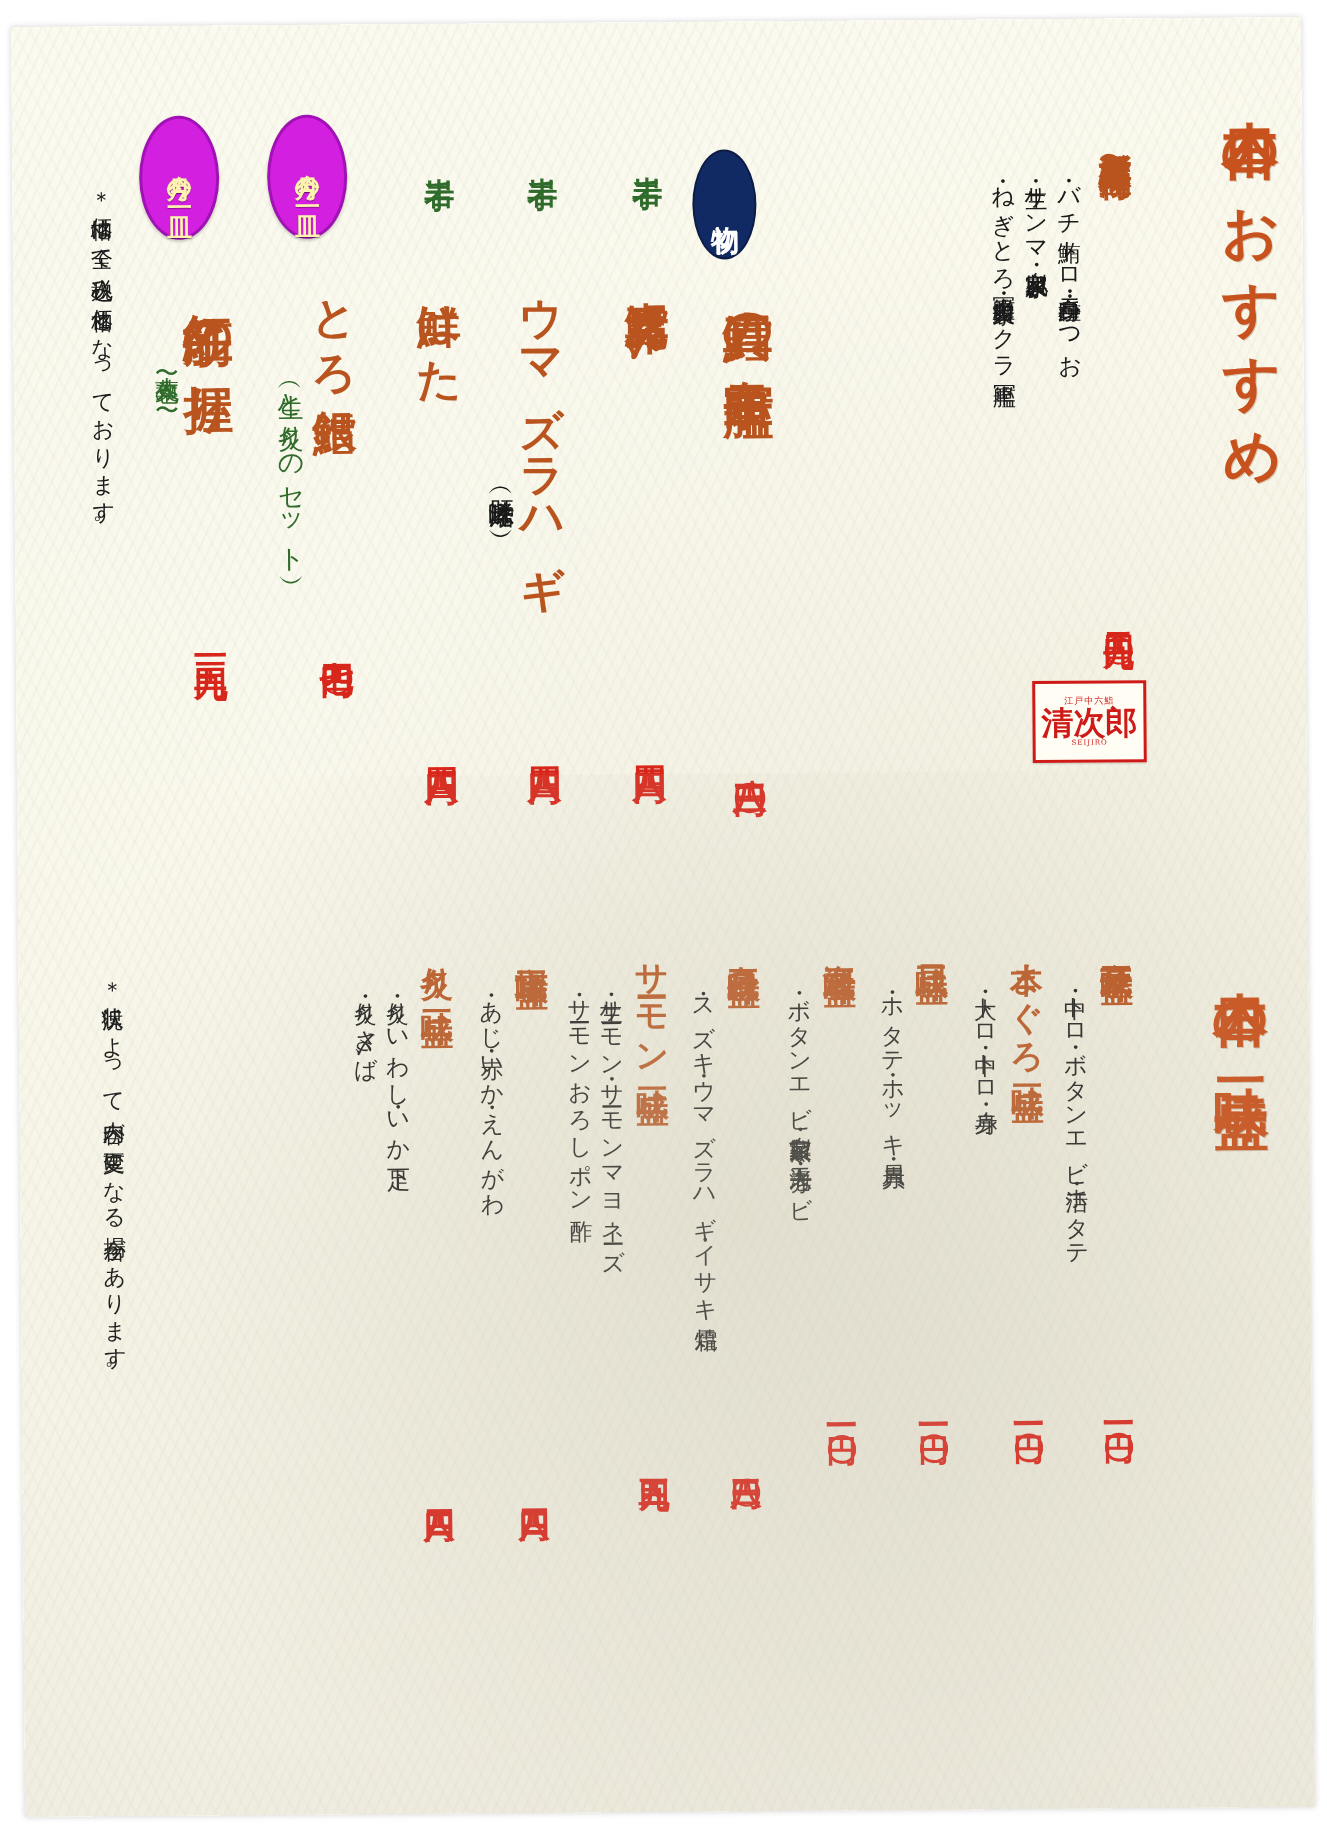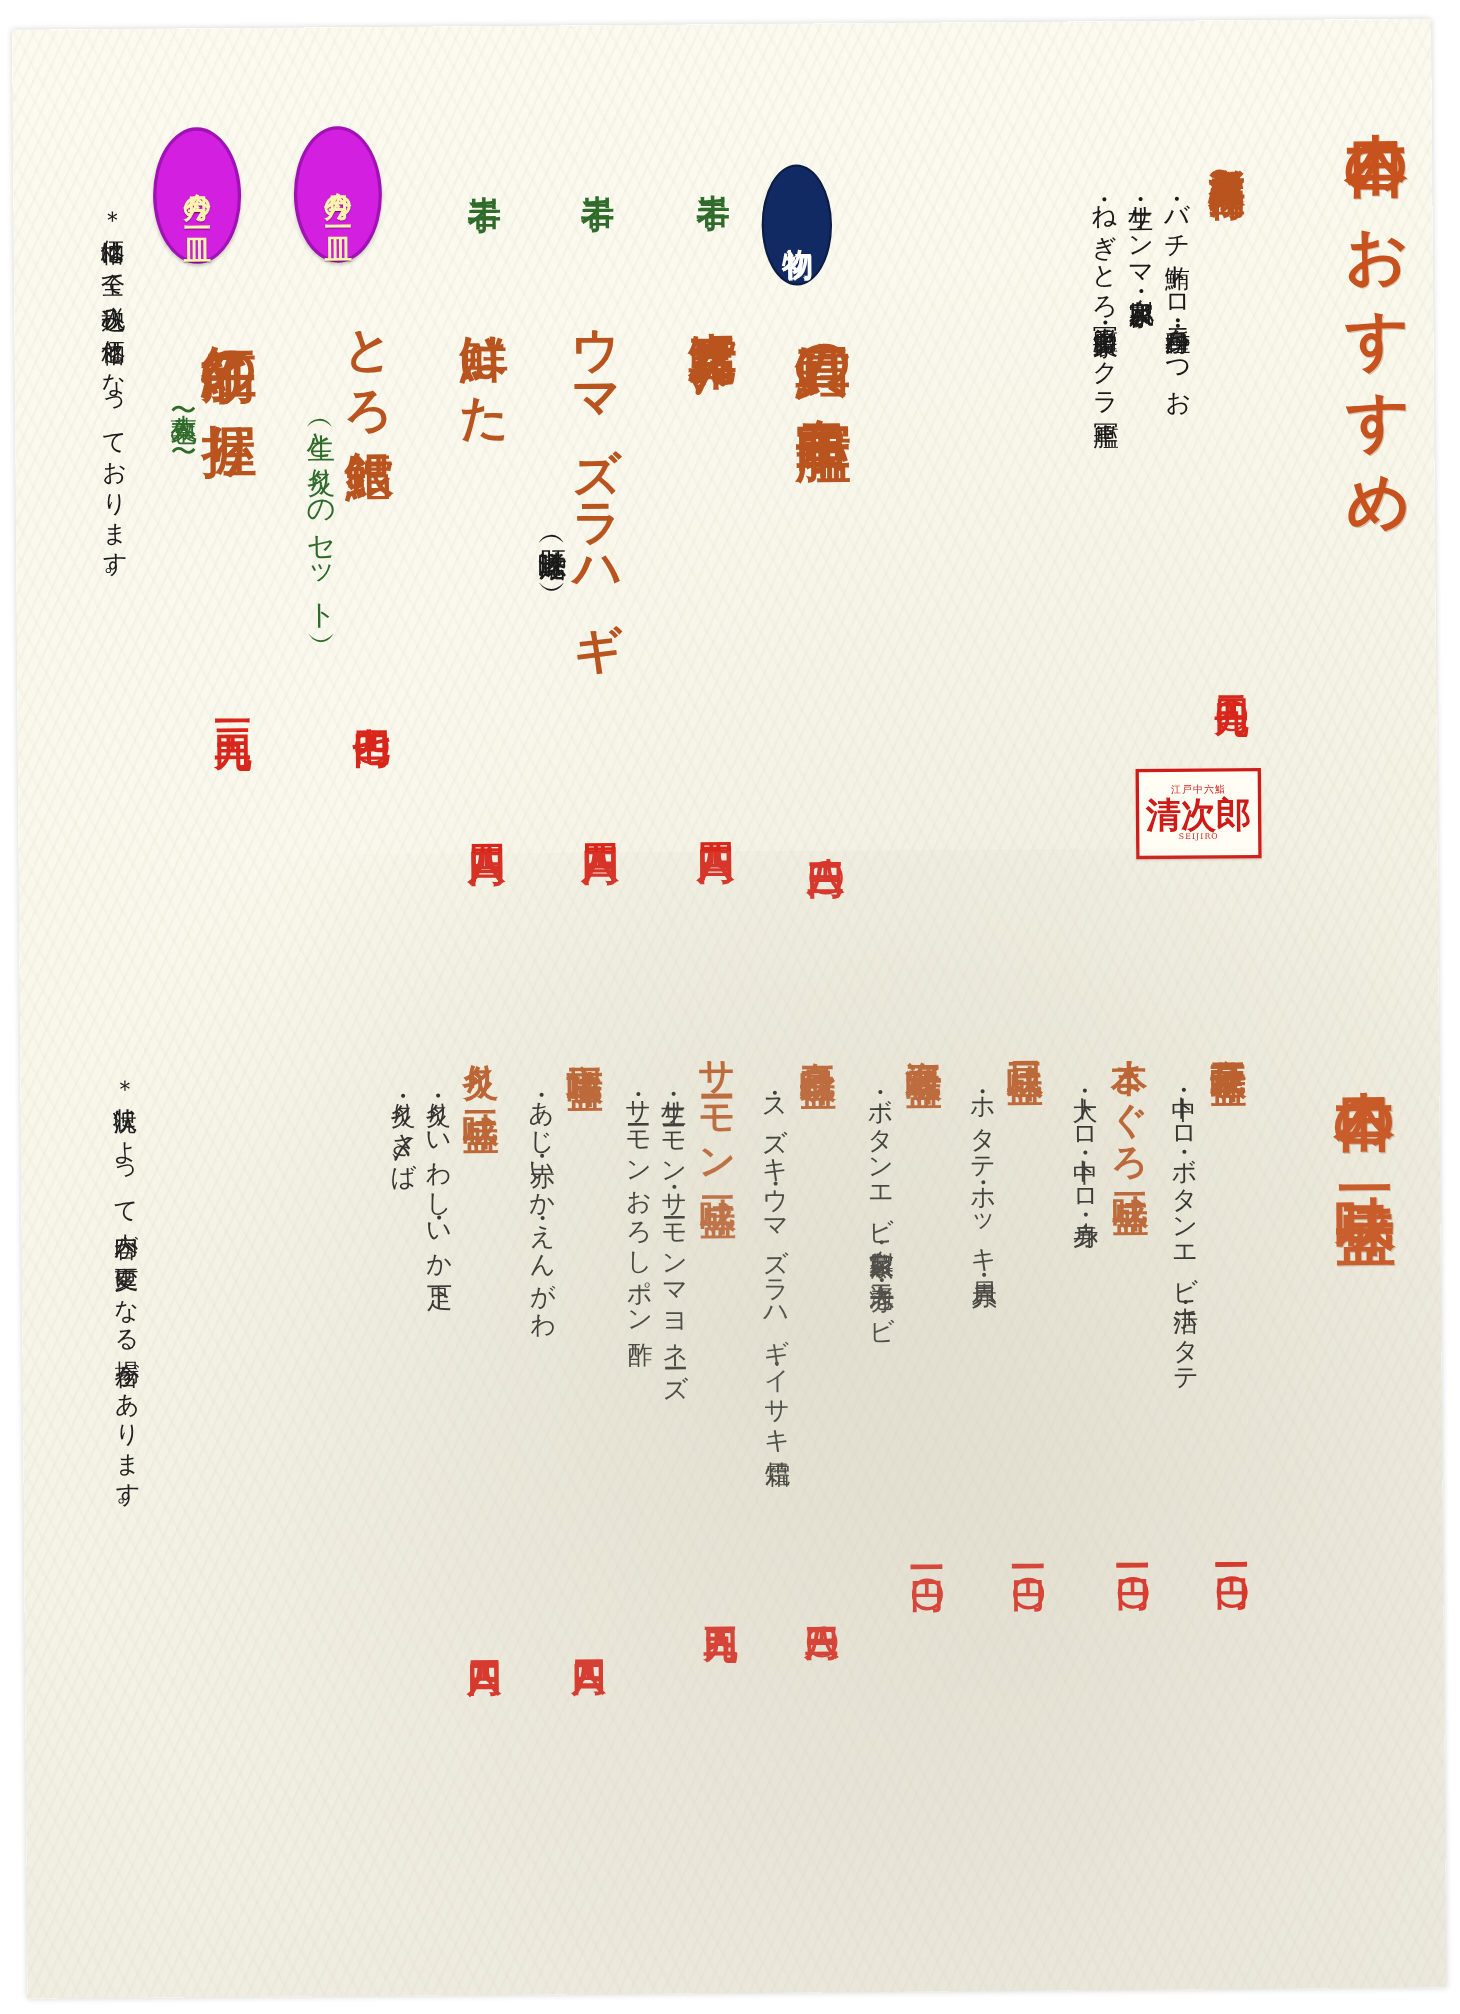--- a/index.html
+++ b/index.html
@@ -106,21 +106,21 @@
 </style>
 </head>
 <body>
 
 <div id="sheet">
 
   <div class="v head-main" style="right:22px;top:58px;">本日のおすすめ</div>
 
   <div class="v head-sub" style="right:40px;top:930px;">本日の三味盛</div>
 
-  <div class="stamp" style="right:160px;top:680px;">
+  <div class="stamp" style="right:160px;top:662px;">
     <div class="l1">江戸中六鮨</div>
     <div class="l2">清次郎</div>
     <div class="l3">SEIJIRO</div>
   </div>
 
   <div class="v setname c-brown" style="right:170px;top:108px;">厳選八貫盛〜汁物付〜</div>
   <div class="v price" style="right:172px;top:592px;">二四〇九円</div>
 
   <div class="v item" style="right:222px;top:150px;">・バチ鮪トロ・白身二種・かつお</div>
   <div class="v item" style="right:255px;top:150px;">・生サンマ・自家製〆小肌</div>

